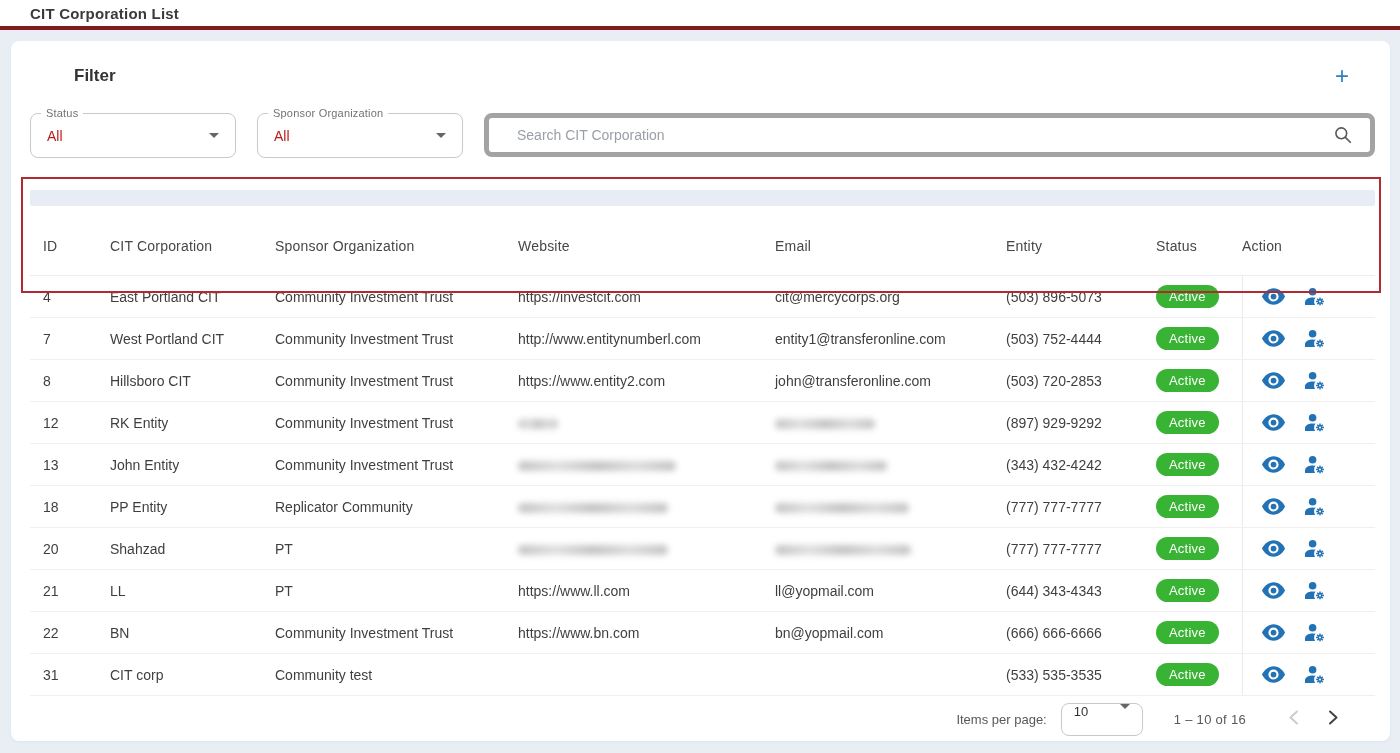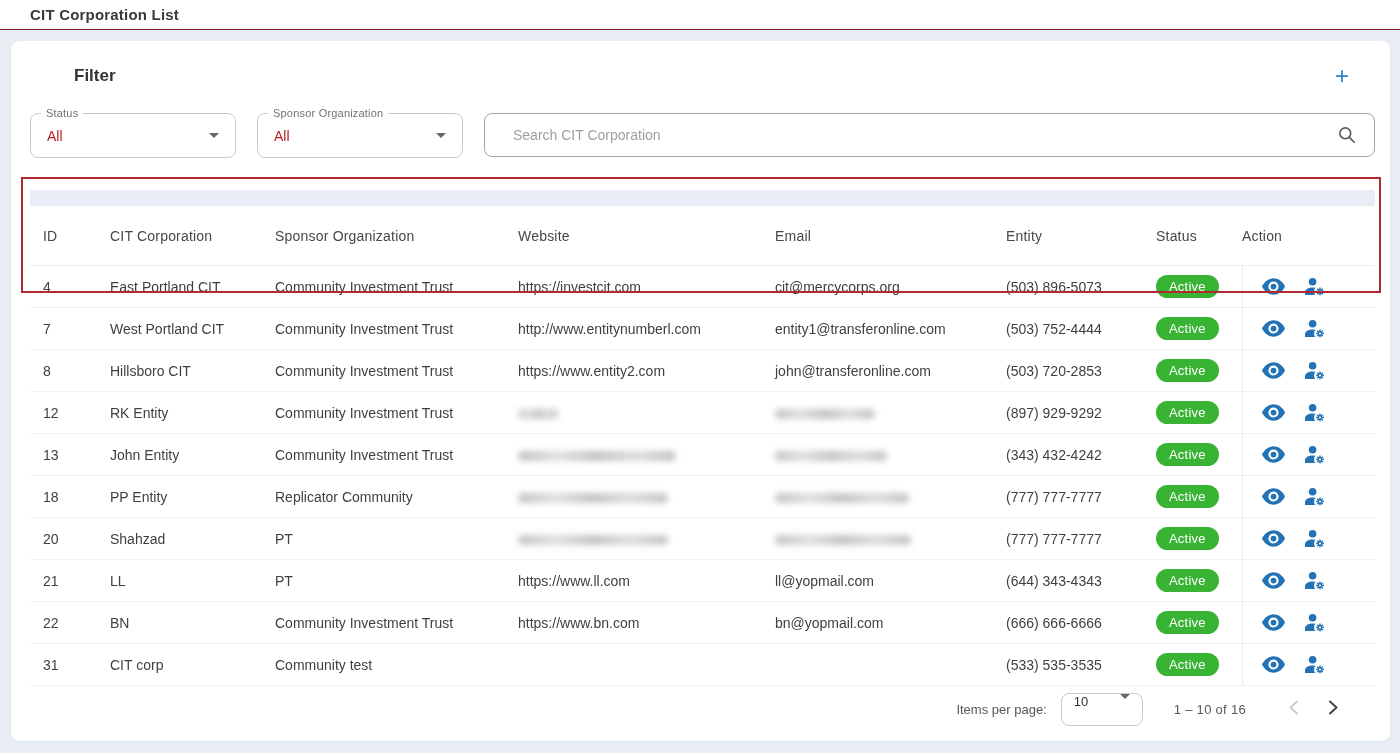--- a/index.html
+++ b/index.html
@@ -5,21 +5,21 @@
   * { margin:0; padding:0; box-sizing:border-box; }
   html,body { width:1400px; height:753px; overflow:hidden; }
   body {
     font-family:"Liberation Sans", sans-serif;
     background:#e9eef5;
     color:#3d3d3d;
     position:relative;
   }
   
   .topbar {
-    height:30px; background:#fff; border-bottom:1px solid #7f1d1d;
+    height:30px; background:#fff; border-bottom:4px solid #7f1d1d;
     display:flex; align-items:center; padding-left:30px;
   }
   .topbar .title { font-size:15px; font-weight:600; color:#3a3a3a; letter-spacing:.2px; }
 
   
   .card {
     background:#fff; border-radius:8px;
     margin:11px 10px 0 11px;
     height:700px;
     padding:0 15px 0 19px;
@@ -48,40 +48,40 @@
   .field .flabel {
     position:absolute; top:-7px; left:10px; background:#fff;
     font-size:11px; color:#6f7377; padding:0 5px; letter-spacing:.2px;
   }
   .field .fvalue { font-size:14px; color:#b91c1c; font-weight:500; }
   .caret {
     width:0; height:0; border-left:5px solid transparent; border-right:5px solid transparent;
     border-top:5px solid #63666a;
   }
   .searchbox {
-    flex:1; height:44px; border:1px solid #a3a3a3; border-radius:8px;
+    flex:1; height:44px; border:5px solid #a3a3a3; border-radius:8px;
     display:flex; align-items:center; padding:0 18px 0 28px; background:#fff;
   }
   .searchbox input {
     flex:1; border:none; outline:none; font-size:14px; color:#333;
     font-family:"Liberation Sans", sans-serif; background:transparent;
   }
   .searchbox input::placeholder { color:#9aa0a6; }
 
   
   .tablewrap { margin-top:32px; position:relative; }
   .scroll-strip {
     height:16px; width:1345px; background:#e7ecf5; border-radius:2px;
   }
   .thead, .trow {
     display:grid;
     grid-template-columns:80px 165px 243px 257px 231px 150px 86px 133px;
     align-items:center; width:1345px;
   }
-  .thead { height:60px; border-bottom:1px solid #ececec; }
+  .thead { height:60px; border-bottom:1px solid #ececec;margin-top:10px; }
   .thead .th { font-size:14px; color:#474747; font-weight:400; letter-spacing:.2px; }
   .trow { height:42px; border-bottom:1px solid #f0f0f0; font-size:14px; color:#3f3f3f; }
   .cell-id { padding-left:13px; }
   .th.cell-id { padding-left:13px; }
   .cell-action { display:flex; align-items:center; gap:19px; padding-left:19px; align-self:stretch; }
   .trow .cell-action { border-left:1px solid #ebebeb; }
   .icon-btn { background:none; border:none; padding:0; cursor:pointer; display:flex; align-items:center; }
   .badge {
     display:inline-block; background:#38b334; color:#fff; font-size:13px;
     padding:4px 13px; border-radius:14px; letter-spacing:.2px;

